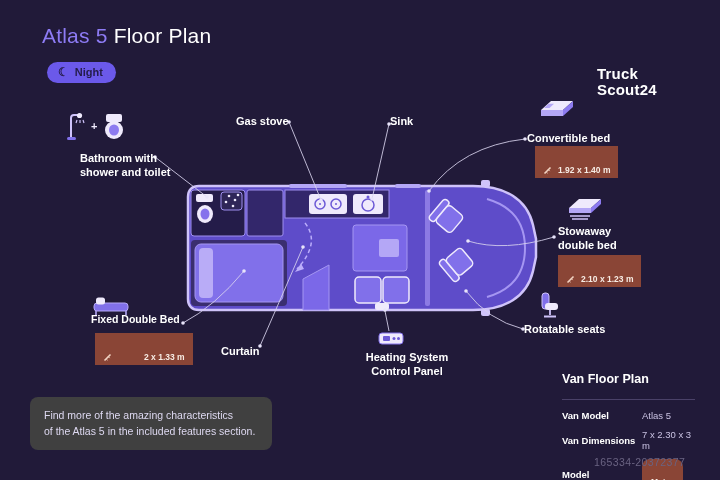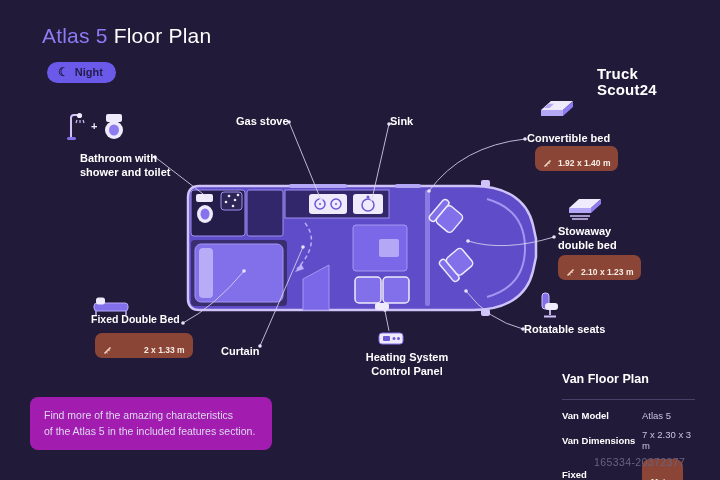--- a/index.html
+++ b/index.html
@@ -15,24 +15,24 @@
     left:47px; top:62px; background:#6b59ea; color:#241c49; font-size:11px; font-weight:bold;
     padding:4px 13px 5px 11px; border-radius:13px; display:inline-flex; align-items:center; gap:6px; cursor:pointer;
   }
   .night-pill .moon { font-size:12px; line-height:1; }
   .logo { left:597px; top:66px; color:#ffffff; font-size:15px; font-weight:bold; line-height:1.07; letter-spacing:.2px; }
   .callout { color:#ffffff; font-size:11px; font-weight:bold; line-height:1.3; white-space:nowrap; }
   .callout.small { font-size:10.5px; }
   .center { text-align:center; }
   .badge {
     background:#8a4536; color:#f7ece4; font-size:8.5px; font-weight:bold;
-    padding:12px 8px 3px; border-radius:7px; display:inline-flex; align-items:center; gap:4px; white-space:nowrap;
+    padding:19px 8px 3px; border-radius:0; display:inline-flex; align-items:center; gap:4px; white-space:nowrap;
   }
   .infobox {
-    left:30px; top:397px; width:242px; background:#a21caf; border-radius:8px;
+    left:30px; top:397px; width:242px; background:#404040; border-radius:8px;
     padding:10px 14px; color:#ded9f1; font-size:10.5px; line-height:1.55;
   }
   .specs { left:562px; top:372px; width:133px; }
   .specs-title { color:#ffffff; font-weight:bold; font-size:12.5px; padding-bottom:13px; border-bottom:1px solid #4a4168; margin-bottom:10px; }
   .spec-row { display:flex; align-items:center; margin-bottom:8px; font-size:9.5px; }
   .spec-label { color:#ffffff; font-weight:bold; width:80px; flex:none; }
   .spec-value { color:#c9c2e2; }
   .spec-pill { background:#8a4536; color:#f7ece4; border-radius:8px; padding:18px 9px 2px; font-size:8.5px; font-weight:bold; }
   .watermark { left:594px; top:456px; color:#6a6382; font-size:10.5px; letter-spacing:.4px; }
   .iconrow { display:inline-flex; align-items:center; gap:5px; }
@@ -266,20 +266,20 @@
     <div class="specs-title">Van Floor Plan</div>
     <div class="spec-row">
       <span class="spec-label">Van Model</span>
       <span class="spec-value">Atlas 5</span>
     </div>
     <div class="spec-row">
       <span class="spec-label">Van Dimensions</span>
       <span class="spec-value">7 x 2.30 x 3 m</span>
     </div>
     <div class="spec-row">
-      <span class="spec-label">Fixed</span>
+      <span class="spec-label">Model</span>
       <span class="spec-pill">Meter</span>
     </div>
   </div>
 
   <div class="abs watermark">165334-20372377</div>
 
 </div>
 
 </body></html>

